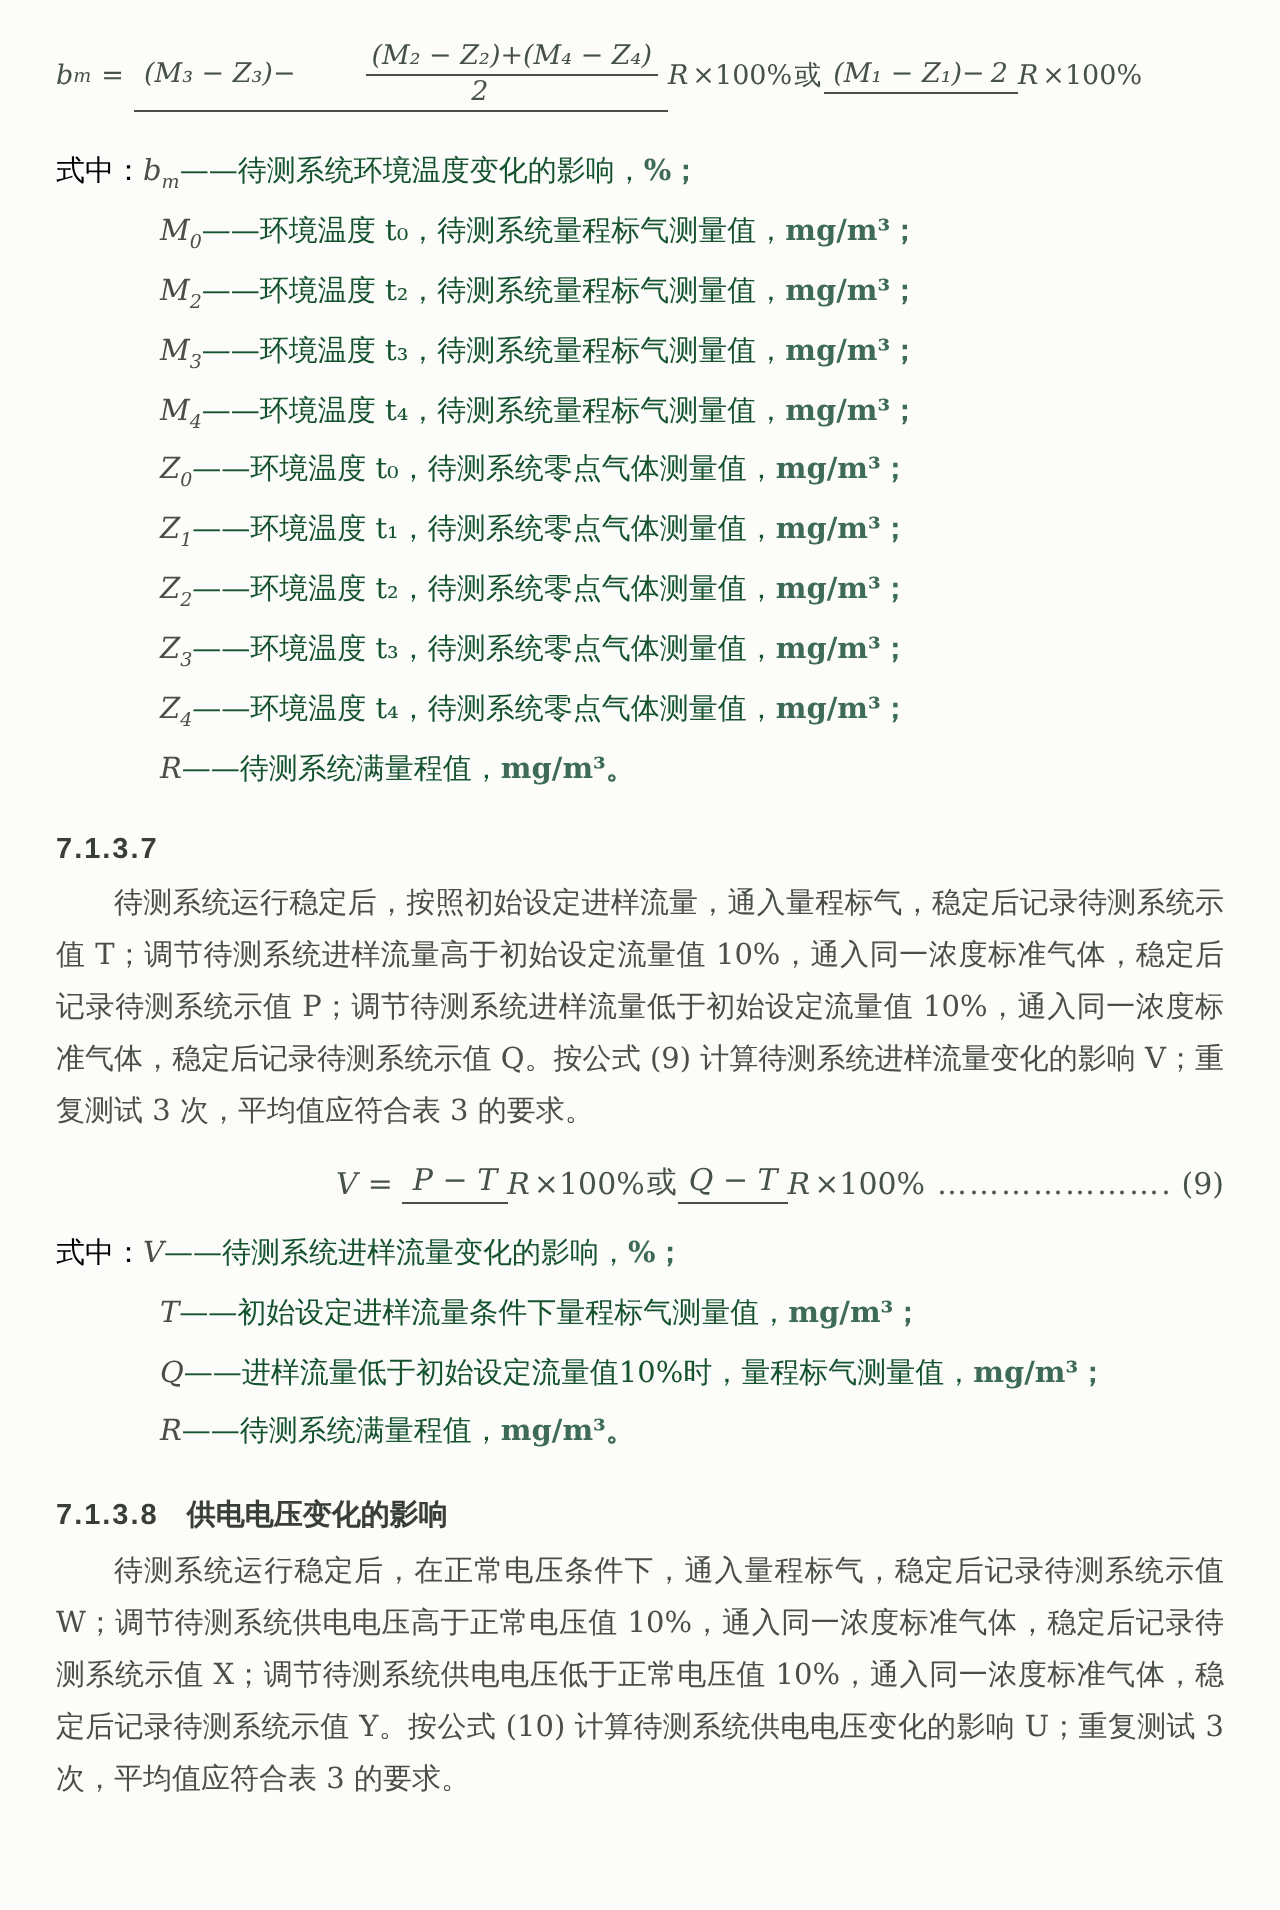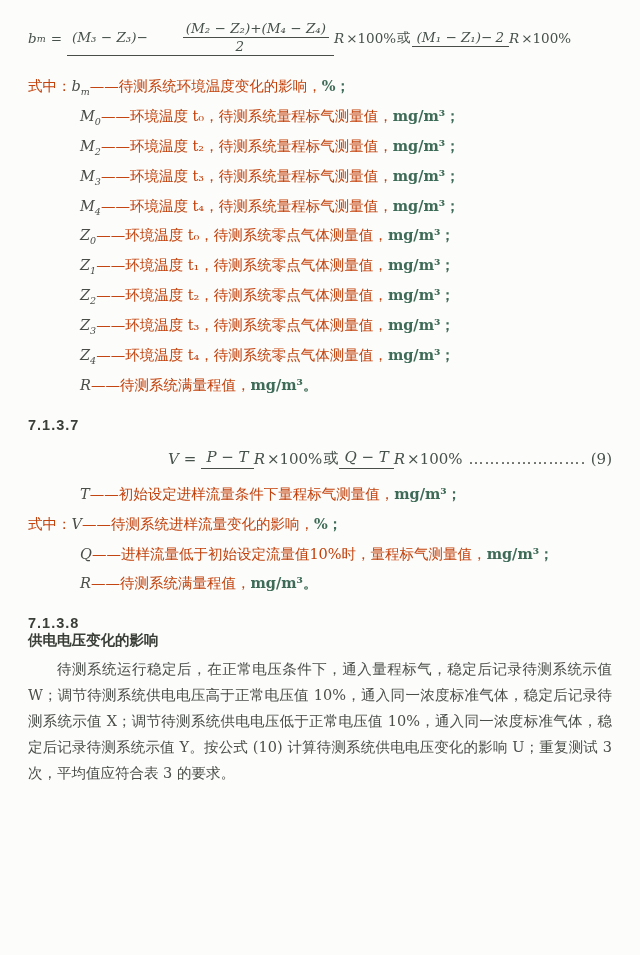--- a/index.html
+++ b/index.html
@@ -30,31 +30,31 @@
   .inner-frac { display:inline-flex; flex-direction:column; align-items:center; margin-left:3px; line-height:1.2; }
   .inner-frac > .num { border-bottom:1.3px solid #4a4e49; padding:0 3px 1px 3px;margin-left:32px; }
   .inner-frac > .den { padding-top:0; }
   .f-dots { font-style:normal; flex:1; overflow:hidden; white-space:nowrap; color:#51564f; padding-left:6px; letter-spacing:1px; }
   .f-label { font-style:normal; padding-left:6px; color:#47514b; }
 
   
   .def-block { margin:2px 0 0 0; }
   .def-line { font-size:14.5px; line-height:24px; padding-left:52px; white-space:nowrap; }
   .def-line.first { padding-left:0; }
-  .def-lead { color:#c2410c; }
+  .def-lead { color:#000000; }
   .def-sym i { font-style:italic; }
   .def-sym sub { font-style:italic; font-size:9.5px; }
-  .def-desc { color:#c2410c; }
+  .def-desc { color:#14532d; }
   .def-unit { color:#3e6b58; font-weight:600; }
 
   
   .sec-heading {
     font-family:"Liberation Sans","DejaVu Sans",sans-serif;
     font-weight:700; font-size:14.5px; color:#3a3e38;
-    margin:14px 0 6px 0; display:flex; align-items:baseline;flex-direction:column;
+    margin:14px 0 6px 0; display:flex; align-items:baseline;
   }
   .sec-heading .sec-num { margin-right:14px; letter-spacing:1px; }
   .para {
     font-size:14.5px; line-height:26px; text-align:justify;
     text-indent:2em; color:#4a4e49; margin:0;
   }
 </style>
 </head>
 <body>
 
@@ -121,20 +121,21 @@
       <span class="def-sym"><i>Z</i><sub>4</sub></span><span class="def-desc">——环境温度 t₄，待测系统零点气体测量值，</span><span class="def-unit">mg/m³；</span>
     </div>
     <div class="def-line">
       <span class="def-sym"><i>R</i><sub></sub></span><span class="def-desc">——待测系统满量程值，</span><span class="def-unit">mg/m³。</span>
     </div>
   </div>
 
   <div class="sec-heading">
     <span class="sec-num">7.1.3.7</span>
   </div>
+  <p class="para">待测系统运行稳定后，按照初始设定进样流量，通入量程标气，稳定后记录待测系统示值 T；调节待测系统进样流量高于初始设定流量值 10%，通入同一浓度标准气体，稳定后记录待测系统示值 P；调节待测系统进样流量低于初始设定流量值 10%，通入同一浓度标准气体，稳定后记录待测系统示值 Q。按公式 (9) 计算待测系统进样流量变化的影响 V；重复测试 3 次，平均值应符合表 3 的要求。</p>
 
   <div class="formula-row formula-mid">
     <span class="lead-space"></span>
     <span class="f-var">V</span>
     <span class="f-eq">=</span>
     <span class="frac">
       <span class="num">P − T</span>
       <span class="den">R</span>
     </span>
     <span class="f-times">×100%</span>
@@ -142,25 +143,25 @@
     <span class="frac">
       <span class="num">Q − T</span>
       <span class="den">R</span>
     </span>
     <span class="f-times">×100%</span>
     <span class="f-dots">……………………………………</span>
     <span class="f-label">(9)</span>
   </div>
 
   <div class="def-block">
+    <div class="def-line first">
+      <span class="def-lead">式中：</span><span class="def-sym"><i>V</i><sub></sub></span><span class="def-desc">——待测系统进样流量变化的影响，</span><span class="def-unit">%；</span>
+    </div>
     <div class="def-line">
       <span class="def-sym"><i>T</i><sub></sub></span><span class="def-desc">——初始设定进样流量条件下量程标气测量值，</span><span class="def-unit">mg/m³；</span>
-    </div>
-    <div class="def-line first">
-      <span class="def-lead">式中：</span><span class="def-sym"><i>V</i><sub></sub></span><span class="def-desc">——待测系统进样流量变化的影响，</span><span class="def-unit">%；</span>
     </div>
     <div class="def-line">
       <span class="def-sym"><i>Q</i><sub></sub></span><span class="def-desc">——进样流量低于初始设定流量值10%时，量程标气测量值，</span><span class="def-unit">mg/m³；</span>
     </div>
     <div class="def-line">
       <span class="def-sym"><i>R</i><sub></sub></span><span class="def-desc">——待测系统满量程值，</span><span class="def-unit">mg/m³。</span>
     </div>
   </div>
 
   <div class="sec-heading">

